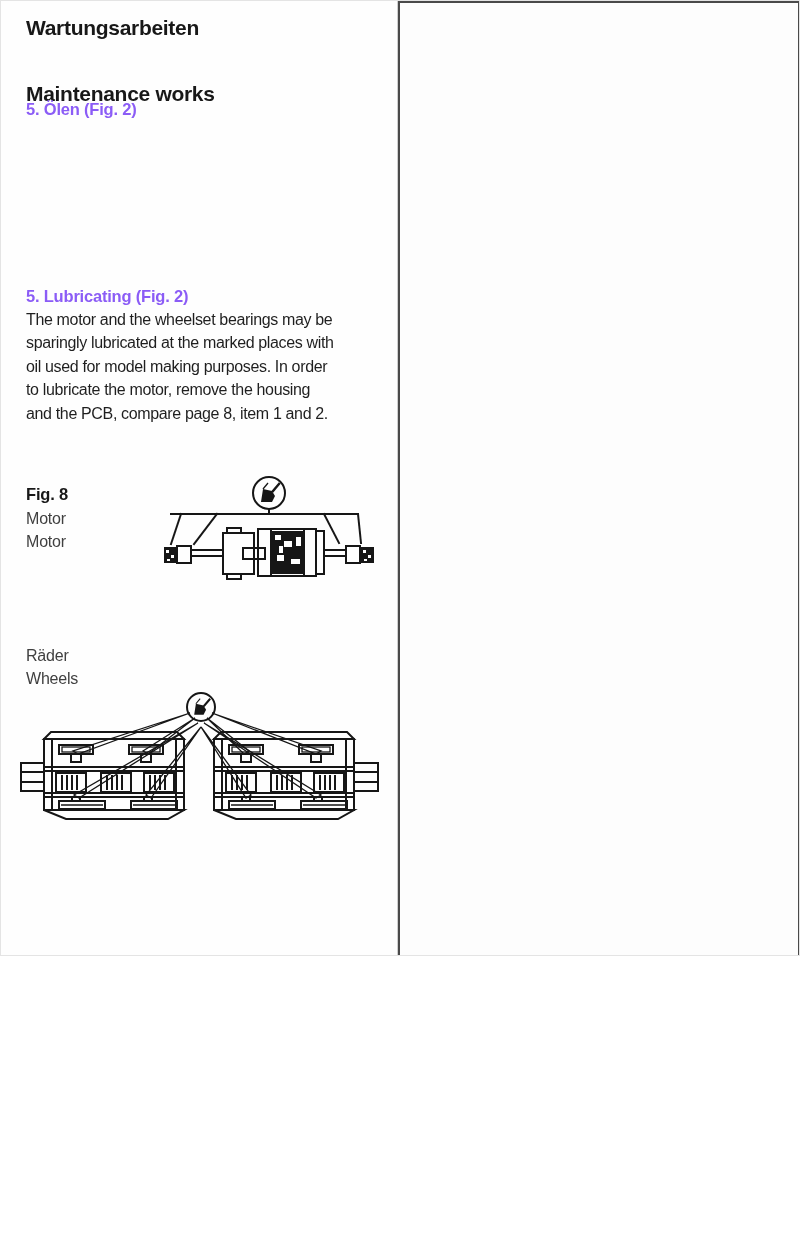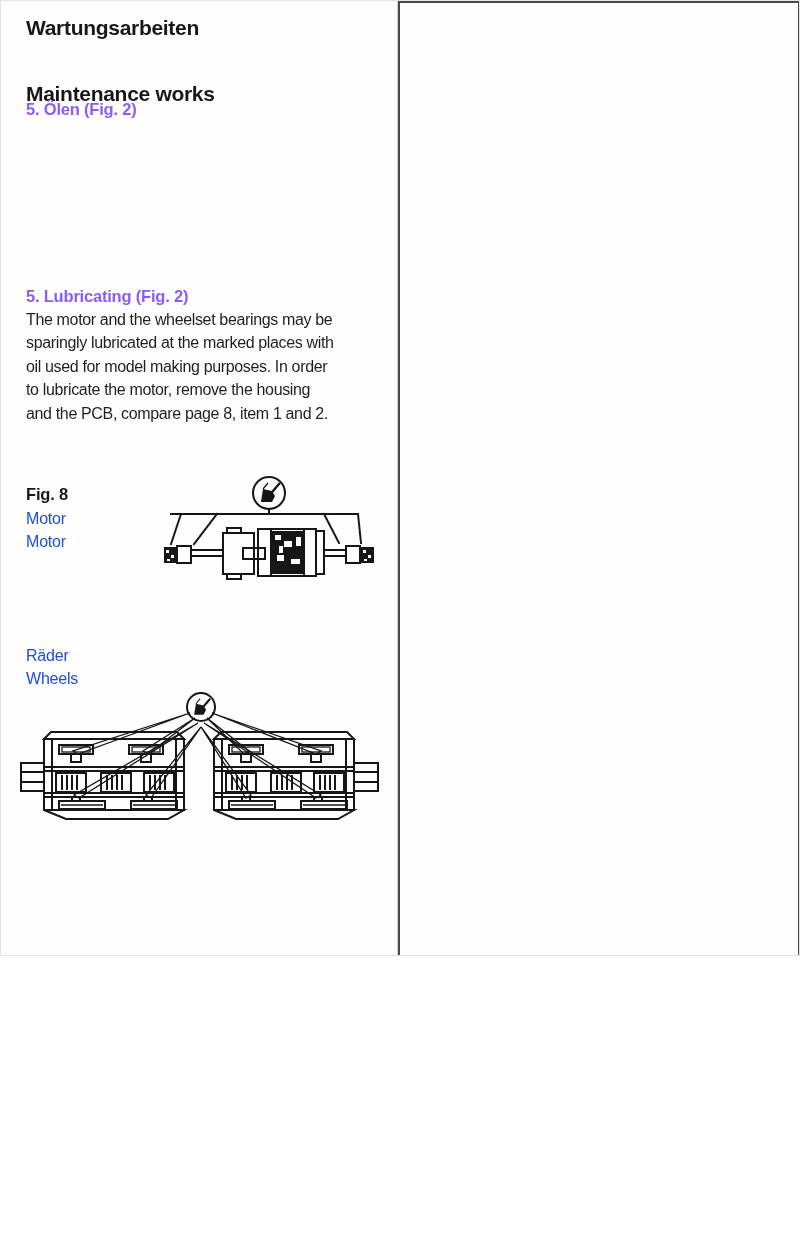--- a/index.html
+++ b/index.html
@@ -25,21 +25,21 @@
   }
   .body-text{
     left:25px;width:356px;
     font-size:16px;line-height:23.4px;letter-spacing:-0.35px;
     white-space:pre-line;color:#1f1f1f;
   }
   .fig-label{
     left:25px;font-size:16.5px;font-weight:700;letter-spacing:-0.2px;color:#181818;
   }
   .fig-caption{
-    left:25px;font-size:16px;letter-spacing:-0.2px;color:#1d4ed8;
+    left:25px;font-size:16px;letter-spacing:-0.2px;color:#404040;
   }
   .drawing{position:absolute;}
   .drawing svg{display:block;}
   #footer-rule{
     left:22px;top:1219px;width:350px;height:2px;background:#262626;
   }
   #footer-page{
     left:22px;top:1225px;width:350px;text-align:center;
     font-size:15px;color:#1f1f1f;
   }

